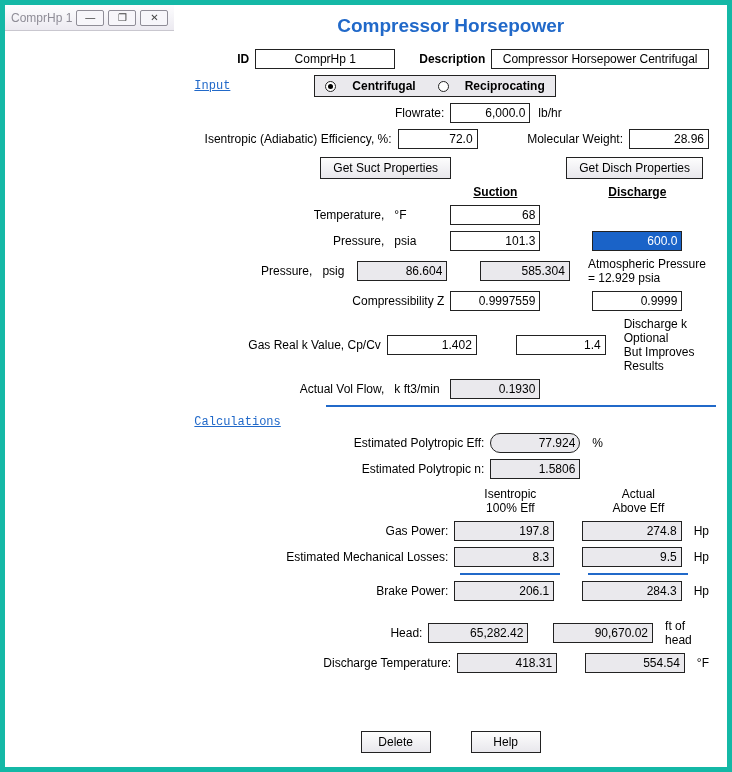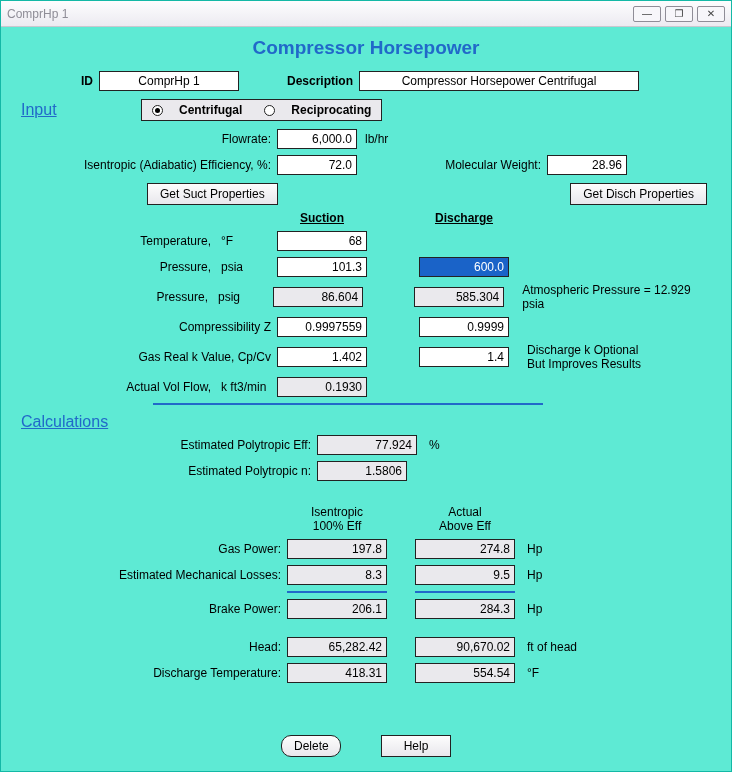--- a/index.html
+++ b/index.html
@@ -1,29 +1,29 @@
 <!DOCTYPE html>
 <html><head>
 <meta charset="utf-8">
 <style>
   * { box-sizing: border-box; }
   body { margin:0; font-family:"Segoe UI",Tahoma,Arial,sans-serif; font-size:12px; color:#000; background:#000; }
-  .win { width:732px; height:772px; background:#5eead4; border:1px solid #14b8a6; display:flex; flex-direction:column; }
+  .win { width:732px; height:772px; background:#ffffff; border:5px solid #14b8a6; display:flex; }
   .titlebar { height:26px; background:linear-gradient(#fdfdfe,#eceaf1); border-bottom:1px solid #c9c7cf; display:flex; align-items:center; padding:0 6px; color:#8f8d97; font-size:12px; }
   .titlebar .title { flex:1; }
   .winbtn { width:28px; height:16px; margin-left:4px; border:1px solid #8f8d97; border-radius:2px; background:#f7f6fa; display:flex; align-items:center; justify-content:center; font-size:10px; color:#444; }
   .winbtn span { line-height:1; }
   .content { flex:1; position:relative; padding:6px 18px 12px 18px; overflow:hidden; }
   .page-title { text-align:center; font-size:19px; font-weight:700; color:#2169c9; margin:4px 0 12px 0; }
   .row { display:flex; align-items:center; margin-bottom:6px; }
   .lbl { text-align:right; padding-right:6px; }
   .input { height:20px; border:1px solid #222; background:#fff; padding:0 4px; font-size:12px; }
   .input.ro { background:#eae9ed; border:1px solid #222; }
   .input.right { text-align:right; }
-  .section-link { color:#2169c9; font-size:16px; text-decoration:underline; font-weight:400; margin:4px 0 4px 2px; display:inline-block; }
+  .section-link { color:#2169c9; font-size:12px; text-decoration:underline; font-weight:400; margin:4px 0 4px 2px; display:inline-block;font-family:Liberation Mono, monospace; }
   .radio-box { border:1px solid #222; background:#eae9ed; padding:2px 10px; display:flex; gap:22px; align-items:center; height:22px; }
   .radio-opt { display:flex; align-items:center; gap:16px; font-weight:700; }
   .radio-dot { width:11px; height:11px; border-radius:50%; border:1px solid #222; background:#fff; display:inline-flex; align-items:center; justify-content:center; }
   .radio-dot.on::after { content:""; width:5px; height:5px; border-radius:50%; background:#000; }
   .btn { background:linear-gradient(#fdfdfd,#e8e7ec); border:1px solid #222; padding:3px 12px; font-size:12px; }
   .grid { position:relative; }
   .colhead { text-decoration:underline; font-weight:700; text-align:center; }
   .hrblue { height:2px; background:#2169c9; }
   .selection { background:#1a63c8; color:#fff; }
 </style>
@@ -150,29 +150,29 @@
       </div>
     </div>
 
     <div class="hrblue" style="margin:6px 0 4px 134px; width:390px;"></div>
 
     
     <span class="section-link">Calculations</span>
 
     <div class="row">
       <div class="lbl" style="width:298px;">Estimated Polytropic Eff:</div>
-      <input class="input right ro" style="width: 100px;" value="77.924">
+      <input class="input right ro" style="width: 90px; border-radius: 10px;" value="77.924">
       <div style="padding-left:12px;">%</div>
     </div>
     <div class="row">
       <div class="lbl" style="width:298px;">Estimated Polytropic n:</div>
       <input class="input right ro" style="width: 90px;" value="1.5806">
     </div>
 
-    <div class="row" style="margin-top:24px;">
+    <div class="row" style="margin-top:8px;">
       <div style="width:268px;"></div>
       <div style="width:100px;text-align:center;">
         <div>Isentropic</div>
         <div>100% Eff</div>
       </div>
       <div style="width:28px;"></div>
       <div style="width:100px;text-align:center;">
         <div>Actual</div>
         <div>Above Eff</div>
       </div>
@@ -220,17 +220,17 @@
     <div class="row">
       <div class="lbl" style="width:268px;">Discharge Temperature:</div>
       <input class="input right ro" style="width: 100px;" value="418.31">
       <div style="width:28px;"></div>
       <input class="input right ro" style="width: 100px;" value="554.54">
       <div style="padding-left:12px;">°F</div>
     </div>
 
     
     <div class="row" style="justify-content:center; gap:40px; position:absolute; bottom:8px; left:0; right:0;">
-      <button class="btn" style="width:60px;border-radius:10px;">Delete</button>
+      <button class="btn" style="width:70px;">Delete</button>
       <button class="btn" style="width:70px;">Help</button>
     </div>
   </div>
 </div>
 
 </body></html>

